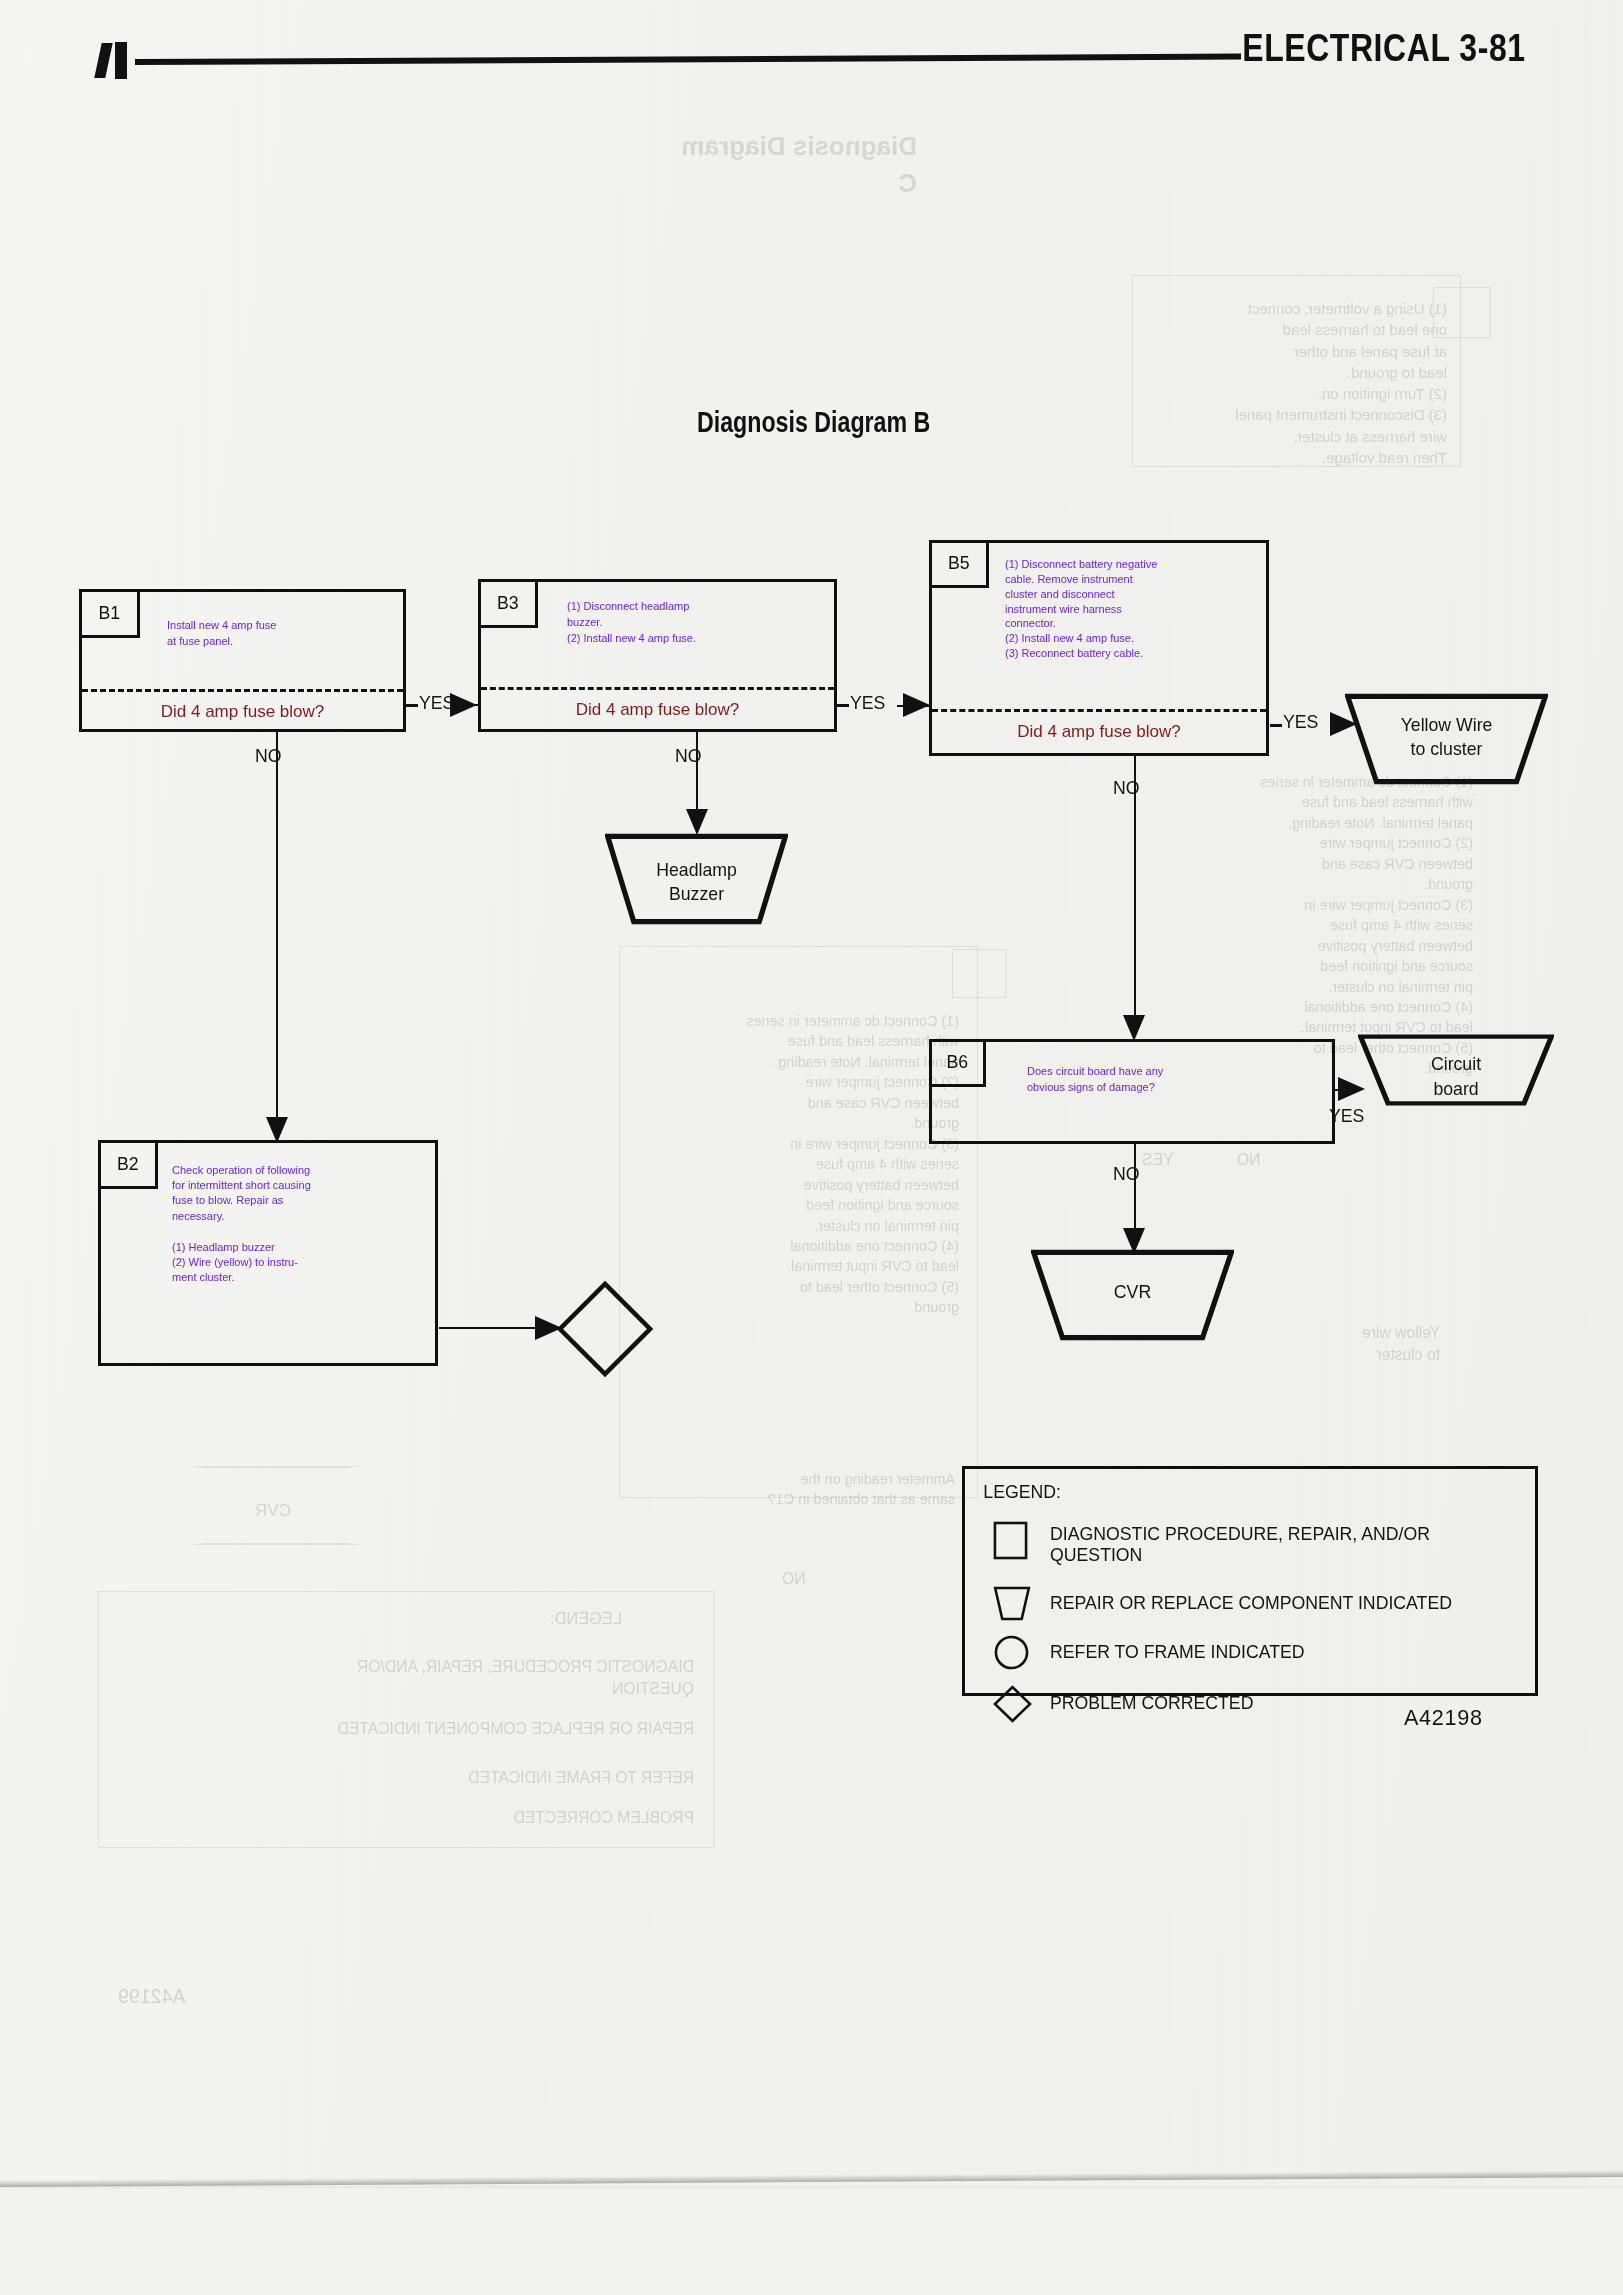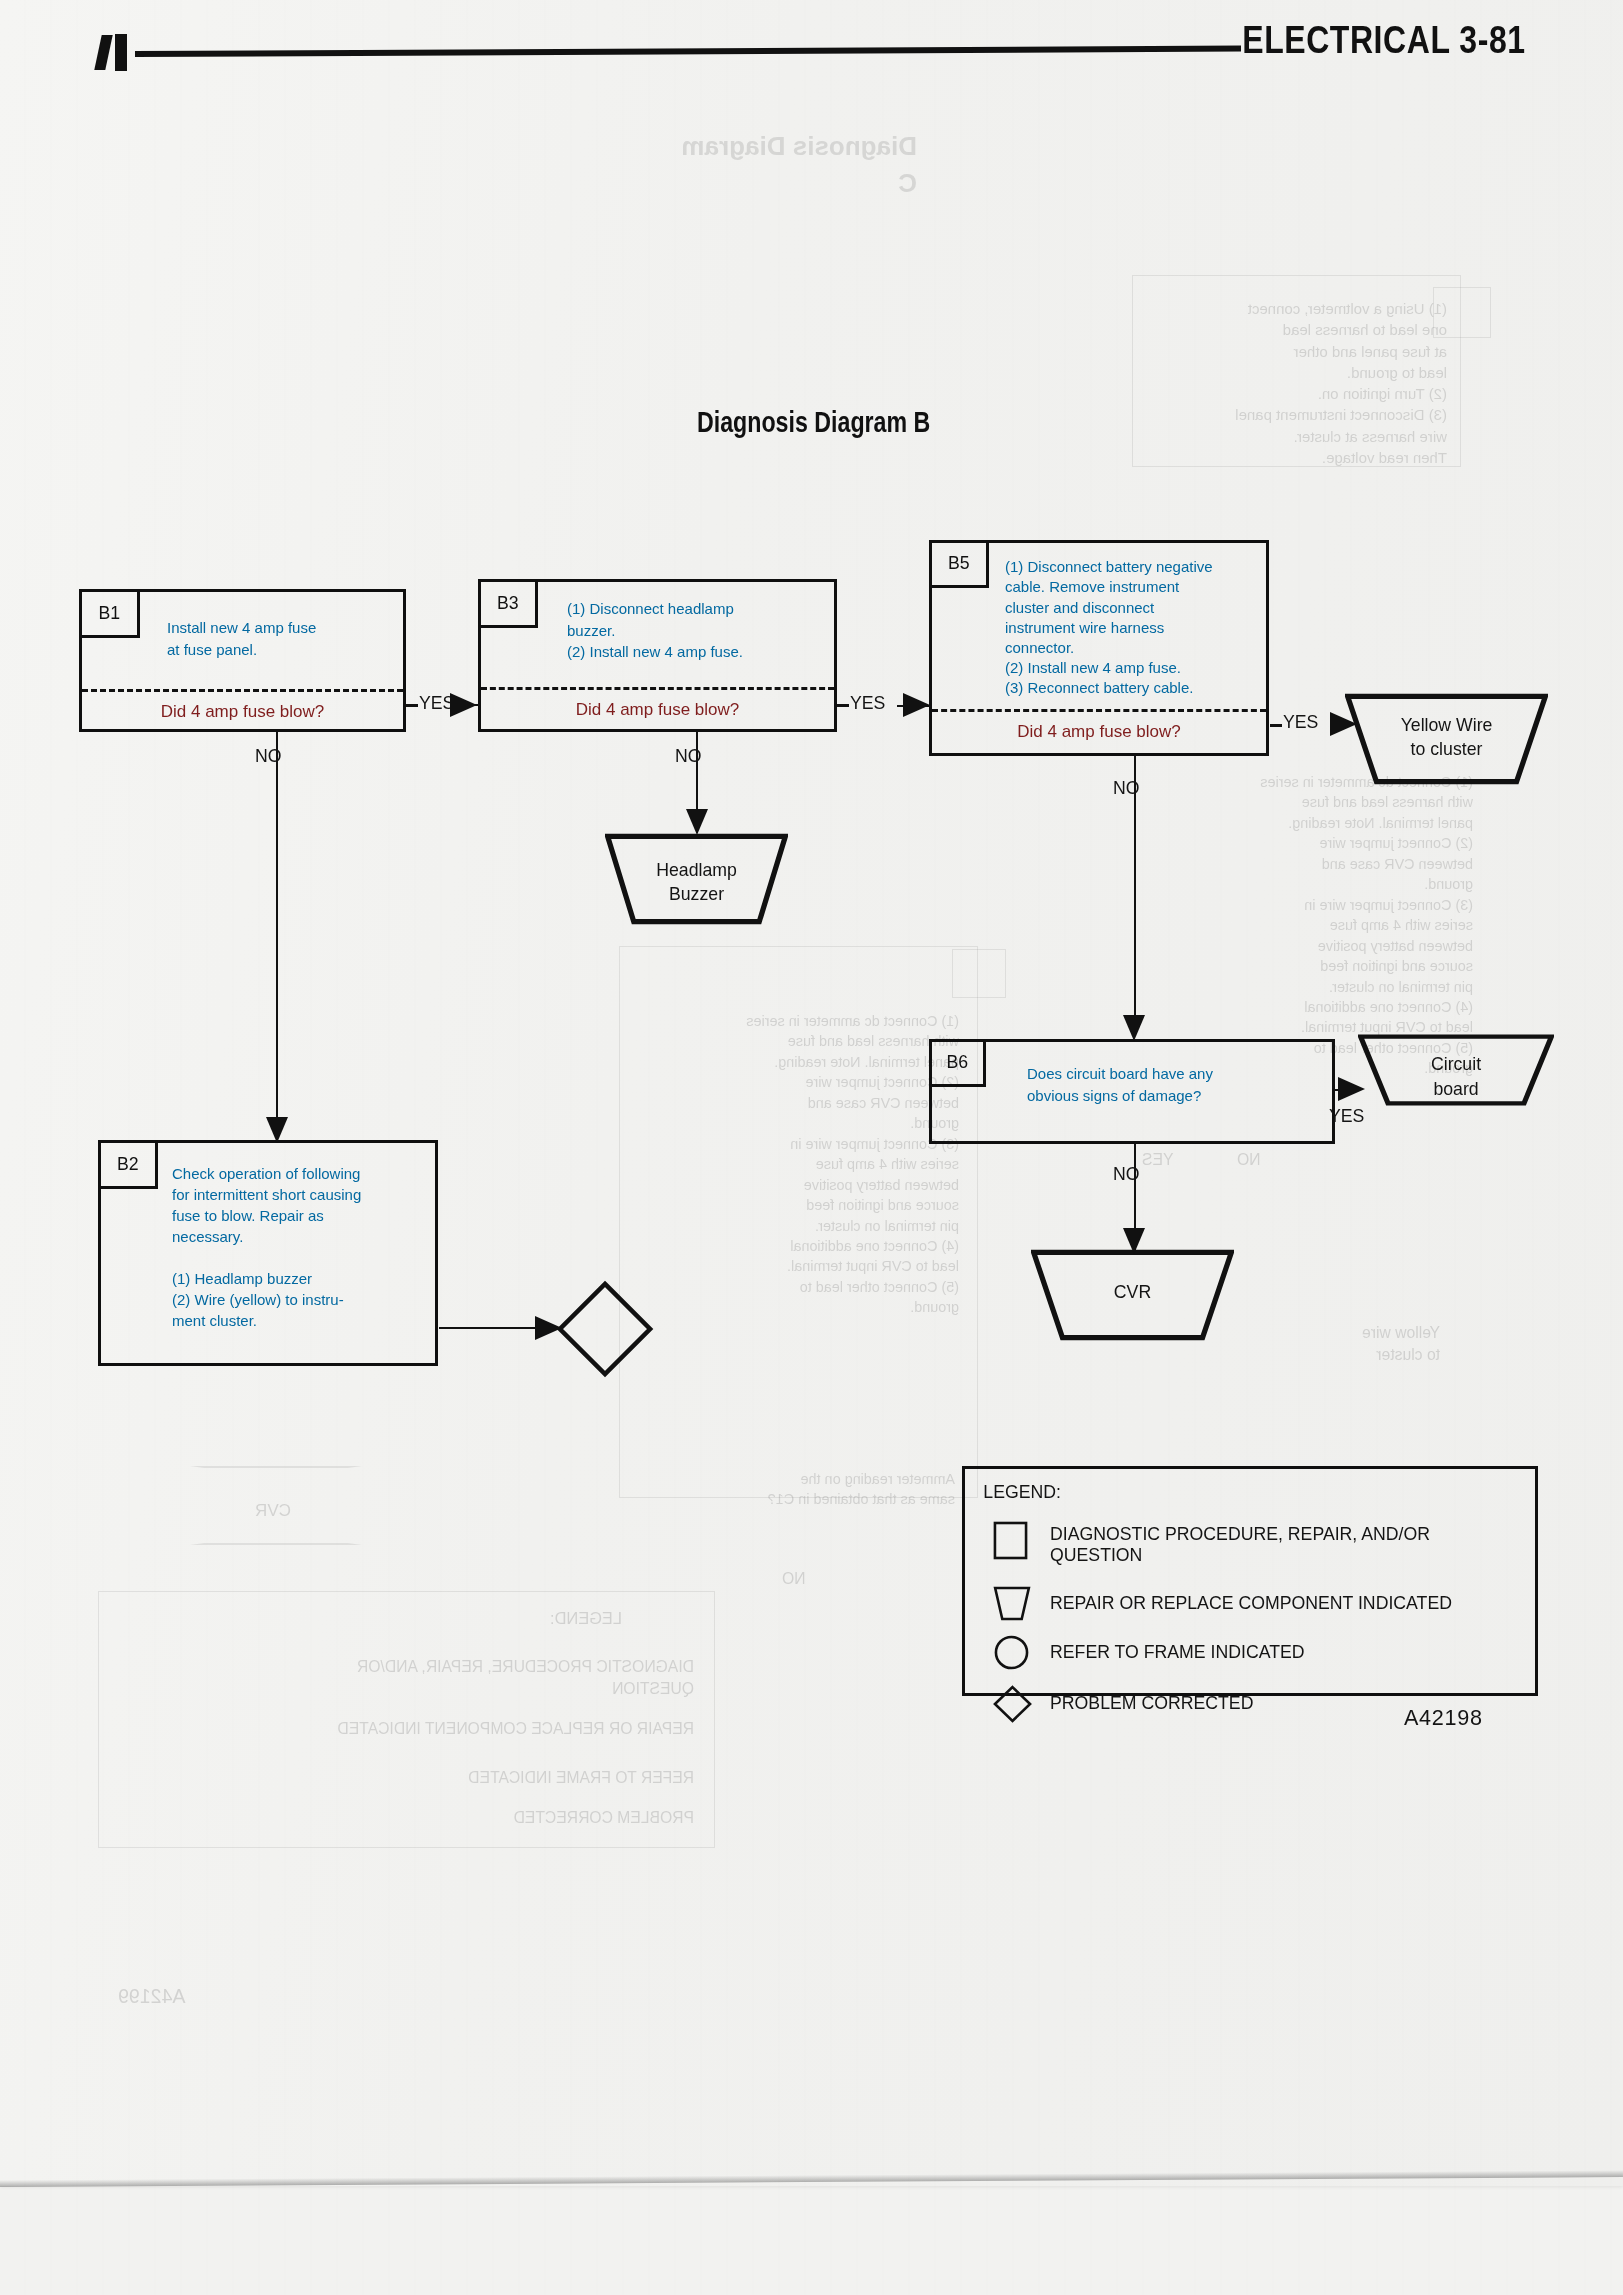--- a/index.html
+++ b/index.html
@@ -24,21 +24,21 @@
   }
   
   #streaks{
     position:absolute;inset:0;pointer-events:none;opacity:.5;
     background:repeating-linear-gradient(to right,
       rgba(0,0,0,0) 0px,rgba(0,0,0,0) 24px,
       rgba(0,0,0,.018) 25px,rgba(0,0,0,0) 26px);
   }
 
   
-  #header{position:absolute;left:0;top:0;width:1623px;height:92px;}
+  #header{position:absolute;left:0;top:8px;width:1623px;height:92px;}
   #logo-mark{
     position:absolute;left:98px;top:34px;width:37px;height:37px;
   }
   #logo-mark .bar1{position:absolute;left:0;top:1.3px;width:10.5px;height:35px;background:#111;transform:skewX(-12deg);}
   #logo-mark .bar2{position:absolute;left:17px;top:0;width:12.4px;height:37px;background:#111;}
   #header-rule{
     position:absolute;left:135px;top:51px;width:1106px;height:5.9px;background:#111;
     transform:rotate(-0.28deg);transform-origin:left center;
   }
   #header-title{
@@ -75,21 +75,21 @@
   .procbox{
     border:3.3px solid #0f0f0f;background:transparent;
   }
   .tag{
     position:absolute;left:-0.7px;top:-0.7px;
     border-right:3.3px solid #0f0f0f;border-bottom:3.3px solid #0f0f0f;
     display:flex;align-items:center;justify-content:center;
     font-size:17.7px;color:#111;box-sizing:border-box;
   }
   .body-text{
-    position:absolute;color:#0369a1;font-size:15px;line-height:1.46;
+    position:absolute;color:#6d28d9;font-size:11px;line-height:1.46;
     white-space:pre-line;
   }
   .divider{
     position:absolute;left:0;right:0;height:0;
     border-top:3.3px dashed #111;
   }
   .question{
     position:absolute;left:0;right:0;text-align:center;
     font-size:17px;color:#7f1d1d;
   }

